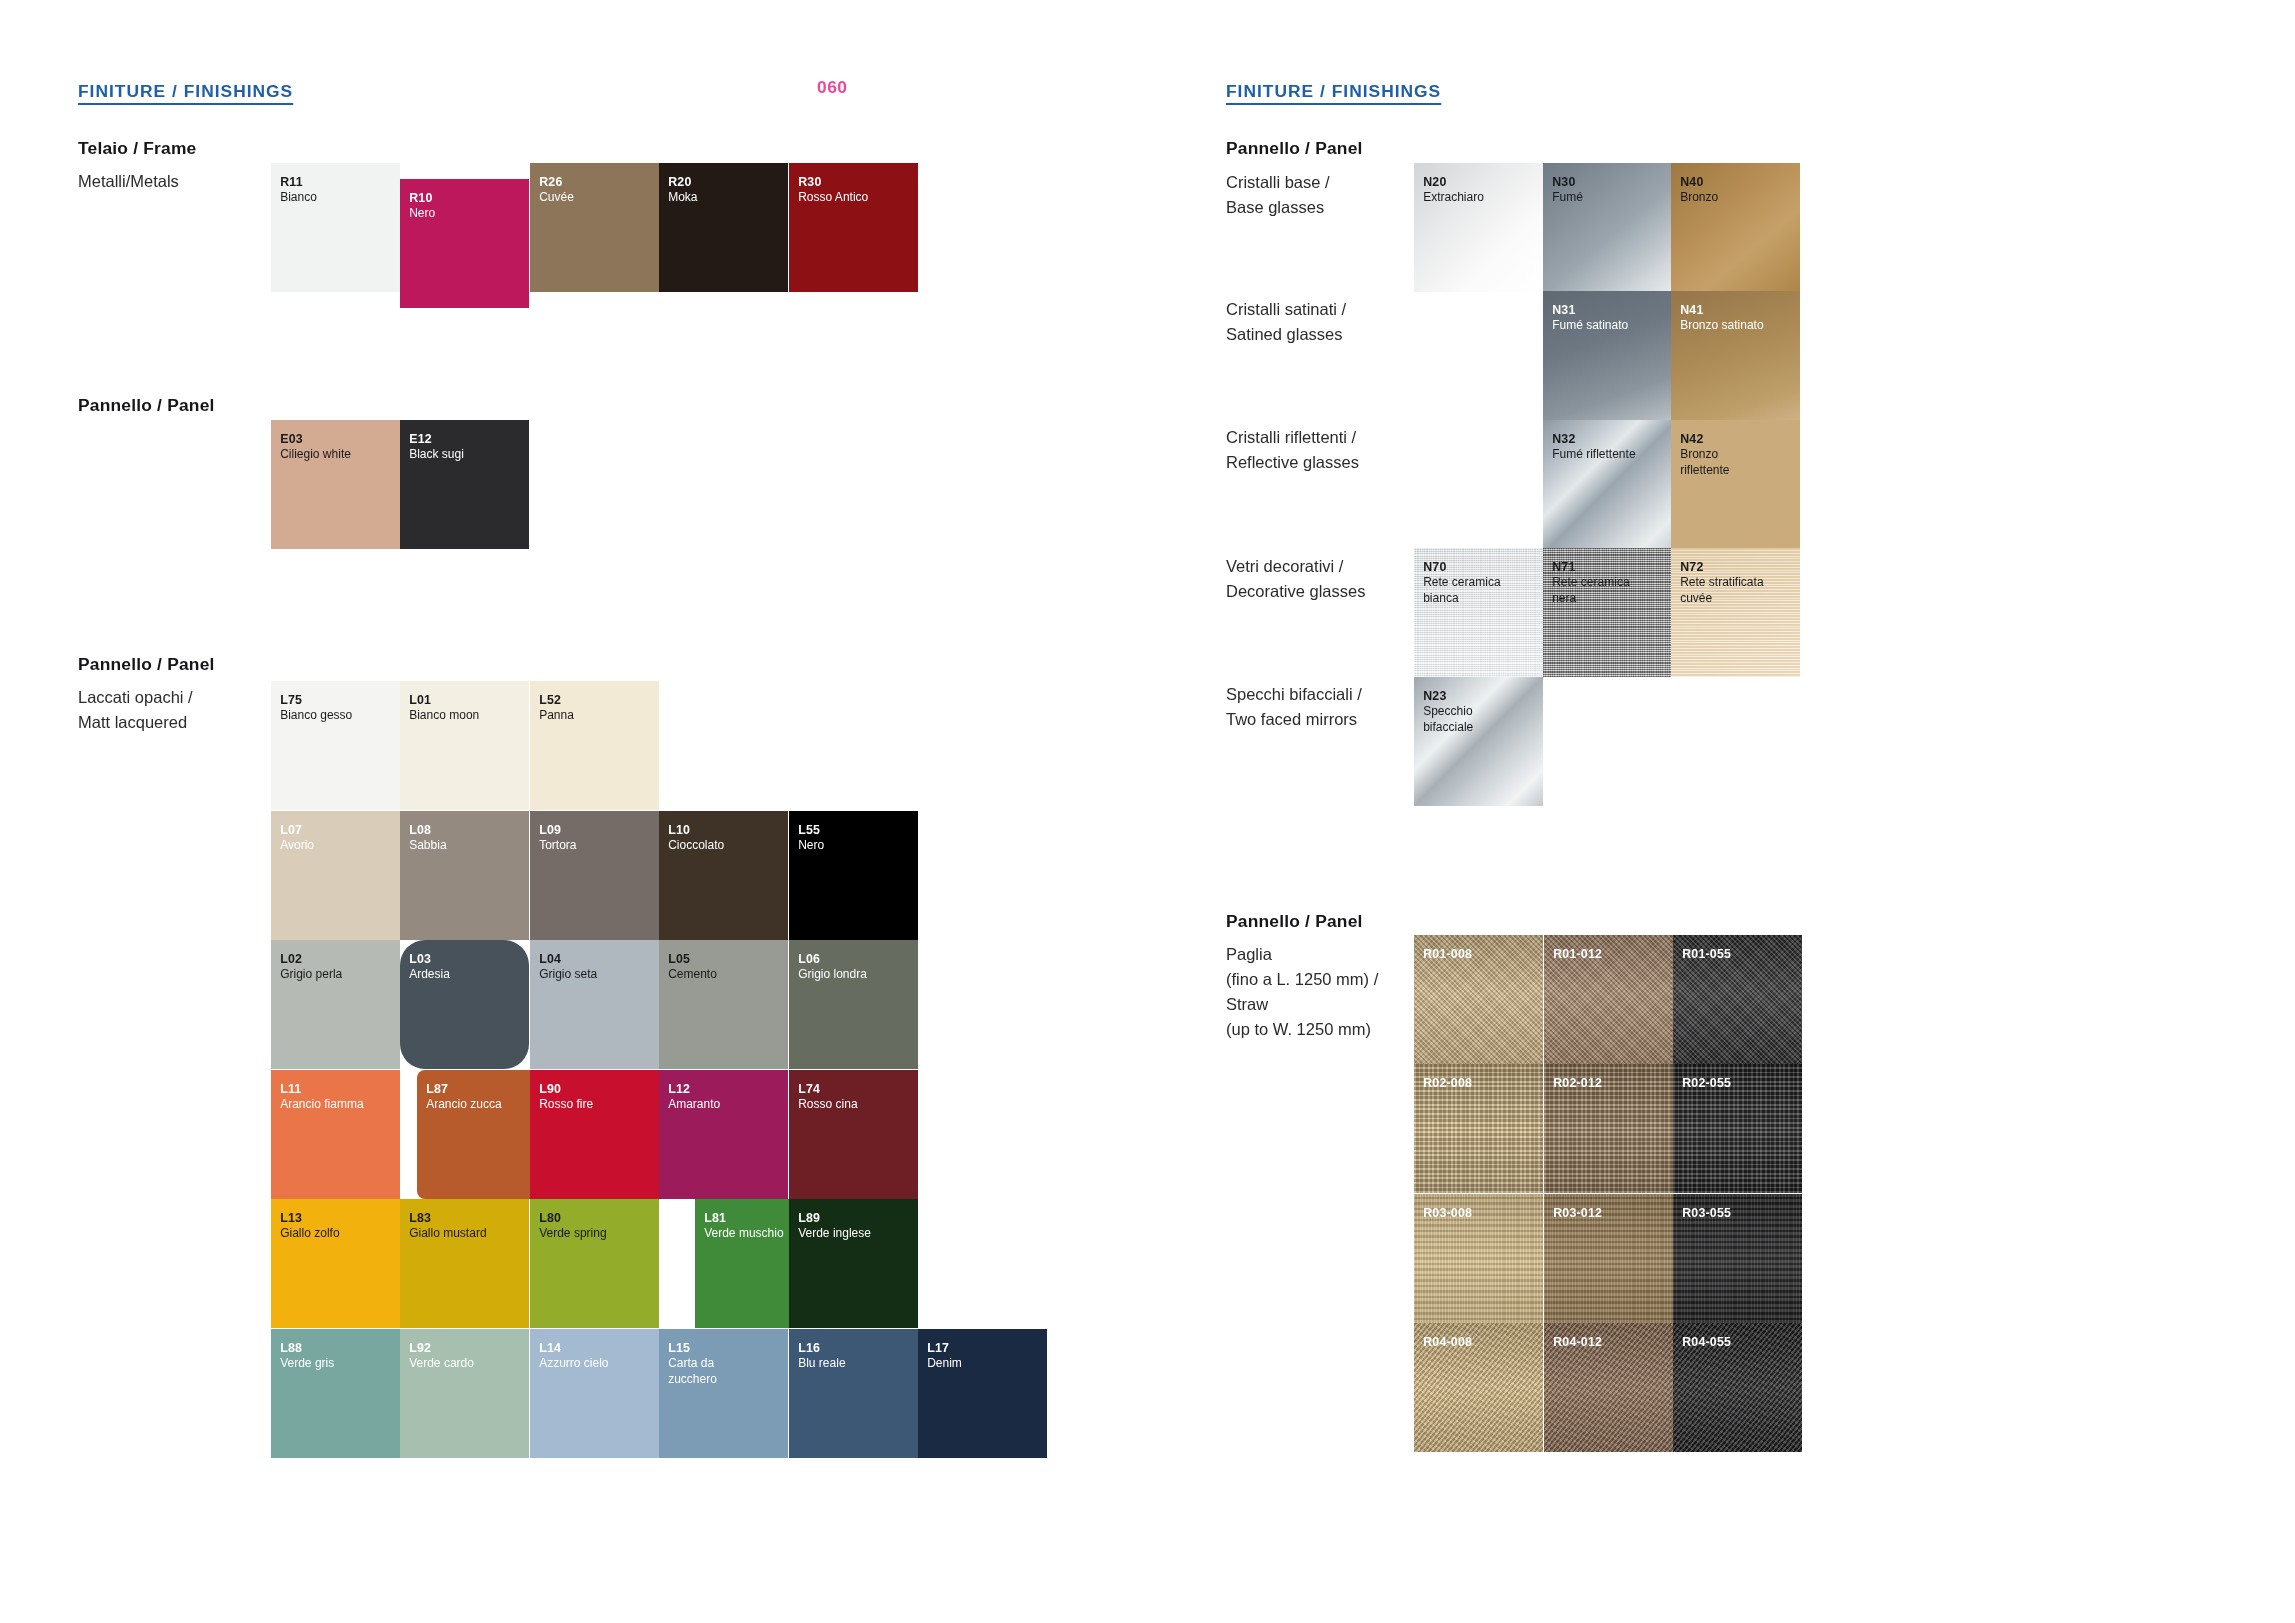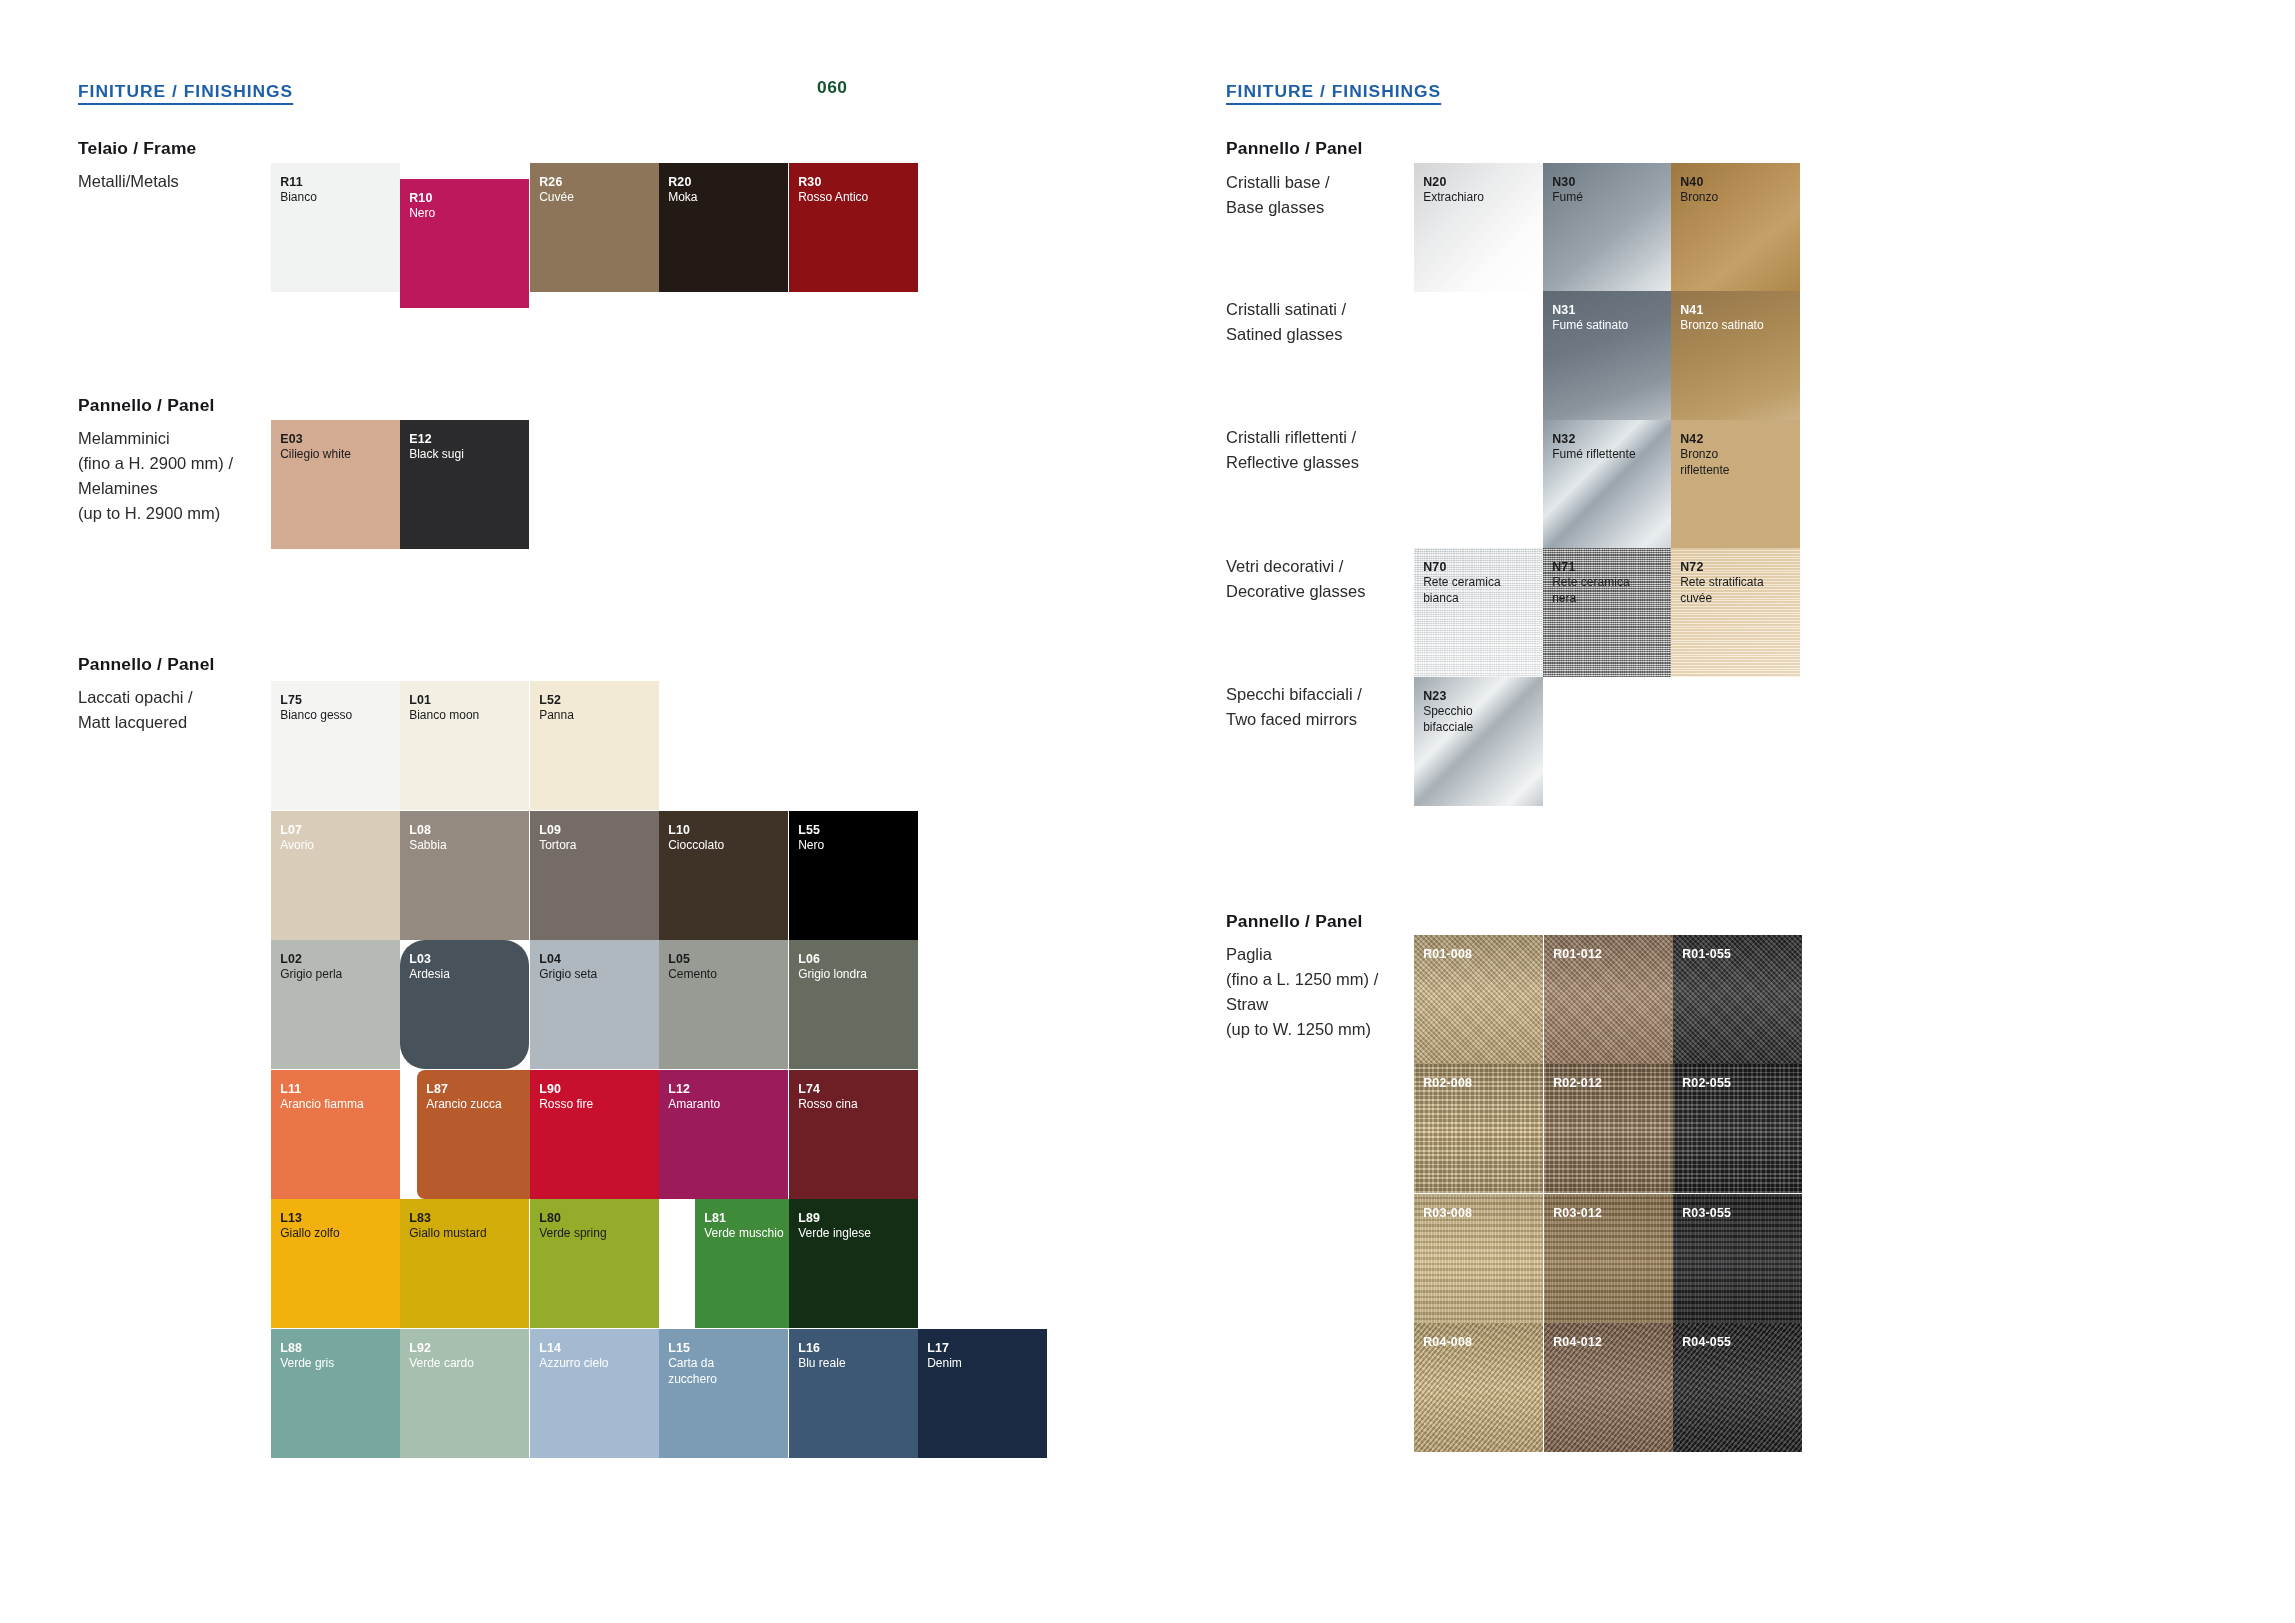--- a/index.html
+++ b/index.html
@@ -17,21 +17,21 @@
 
   .section-head {
     position: absolute;
     font-size: 17.4px; font-weight: 700; letter-spacing: 1px;
     color: #1d5fa8; text-decoration: underline;
     text-underline-offset: 5.5px; text-decoration-thickness: 1.8px;
     white-space: nowrap;
   }
   .page-number {
     position: absolute; left: 817px; top: 77px;
-    font-size: 17.4px; font-weight: 700; color: #14532d; letter-spacing: 0.5px;
+    font-size: 17.4px; font-weight: 700; color: #ec4899; letter-spacing: 0.5px;
   }
 
   .grp-title {
     position: absolute; font-size: 17.4px; font-weight: 700;
     color: #16161a; white-space: nowrap; letter-spacing: 0.2px;
   }
   .grp-sub {
     position: absolute; font-size: 16.5px; font-weight: 400;
     color: #2b2b2e; line-height: 1.52; white-space: pre-line;
   }
@@ -91,24 +91,20 @@
         </div>
         <div class="swatch dark" style="left: 789px; top: 163px; background: rgb(141, 16, 21);">
           <div class="lbl">
             <span class="code">R30</span>
             <span class="name">Rosso Antico</span>
           </div>
         </div>
       </div>
 
     <div class="grp-title" style="left:78px; top:395px;">Pannello / Panel</div>
-    <div class="grp-sub" style="left:78px; top:426px; width:184px;">Melamminici
-(fino a H. 2900 mm) /
-Melamines
-(up to H. 2900 mm)</div>
     <div id="g1">
         <div class="swatch light" style="left: 271px; top: 420px; background: rgb(210, 171, 146);">
           <div class="lbl">
             <span class="code">E03</span>
             <span class="name">Ciliegio white</span>
           </div>
         </div>
         <div class="swatch dark" style="left: 400px; top: 420px; background: rgb(43, 43, 45);">
           <div class="lbl">
             <span class="code">E12</span>

